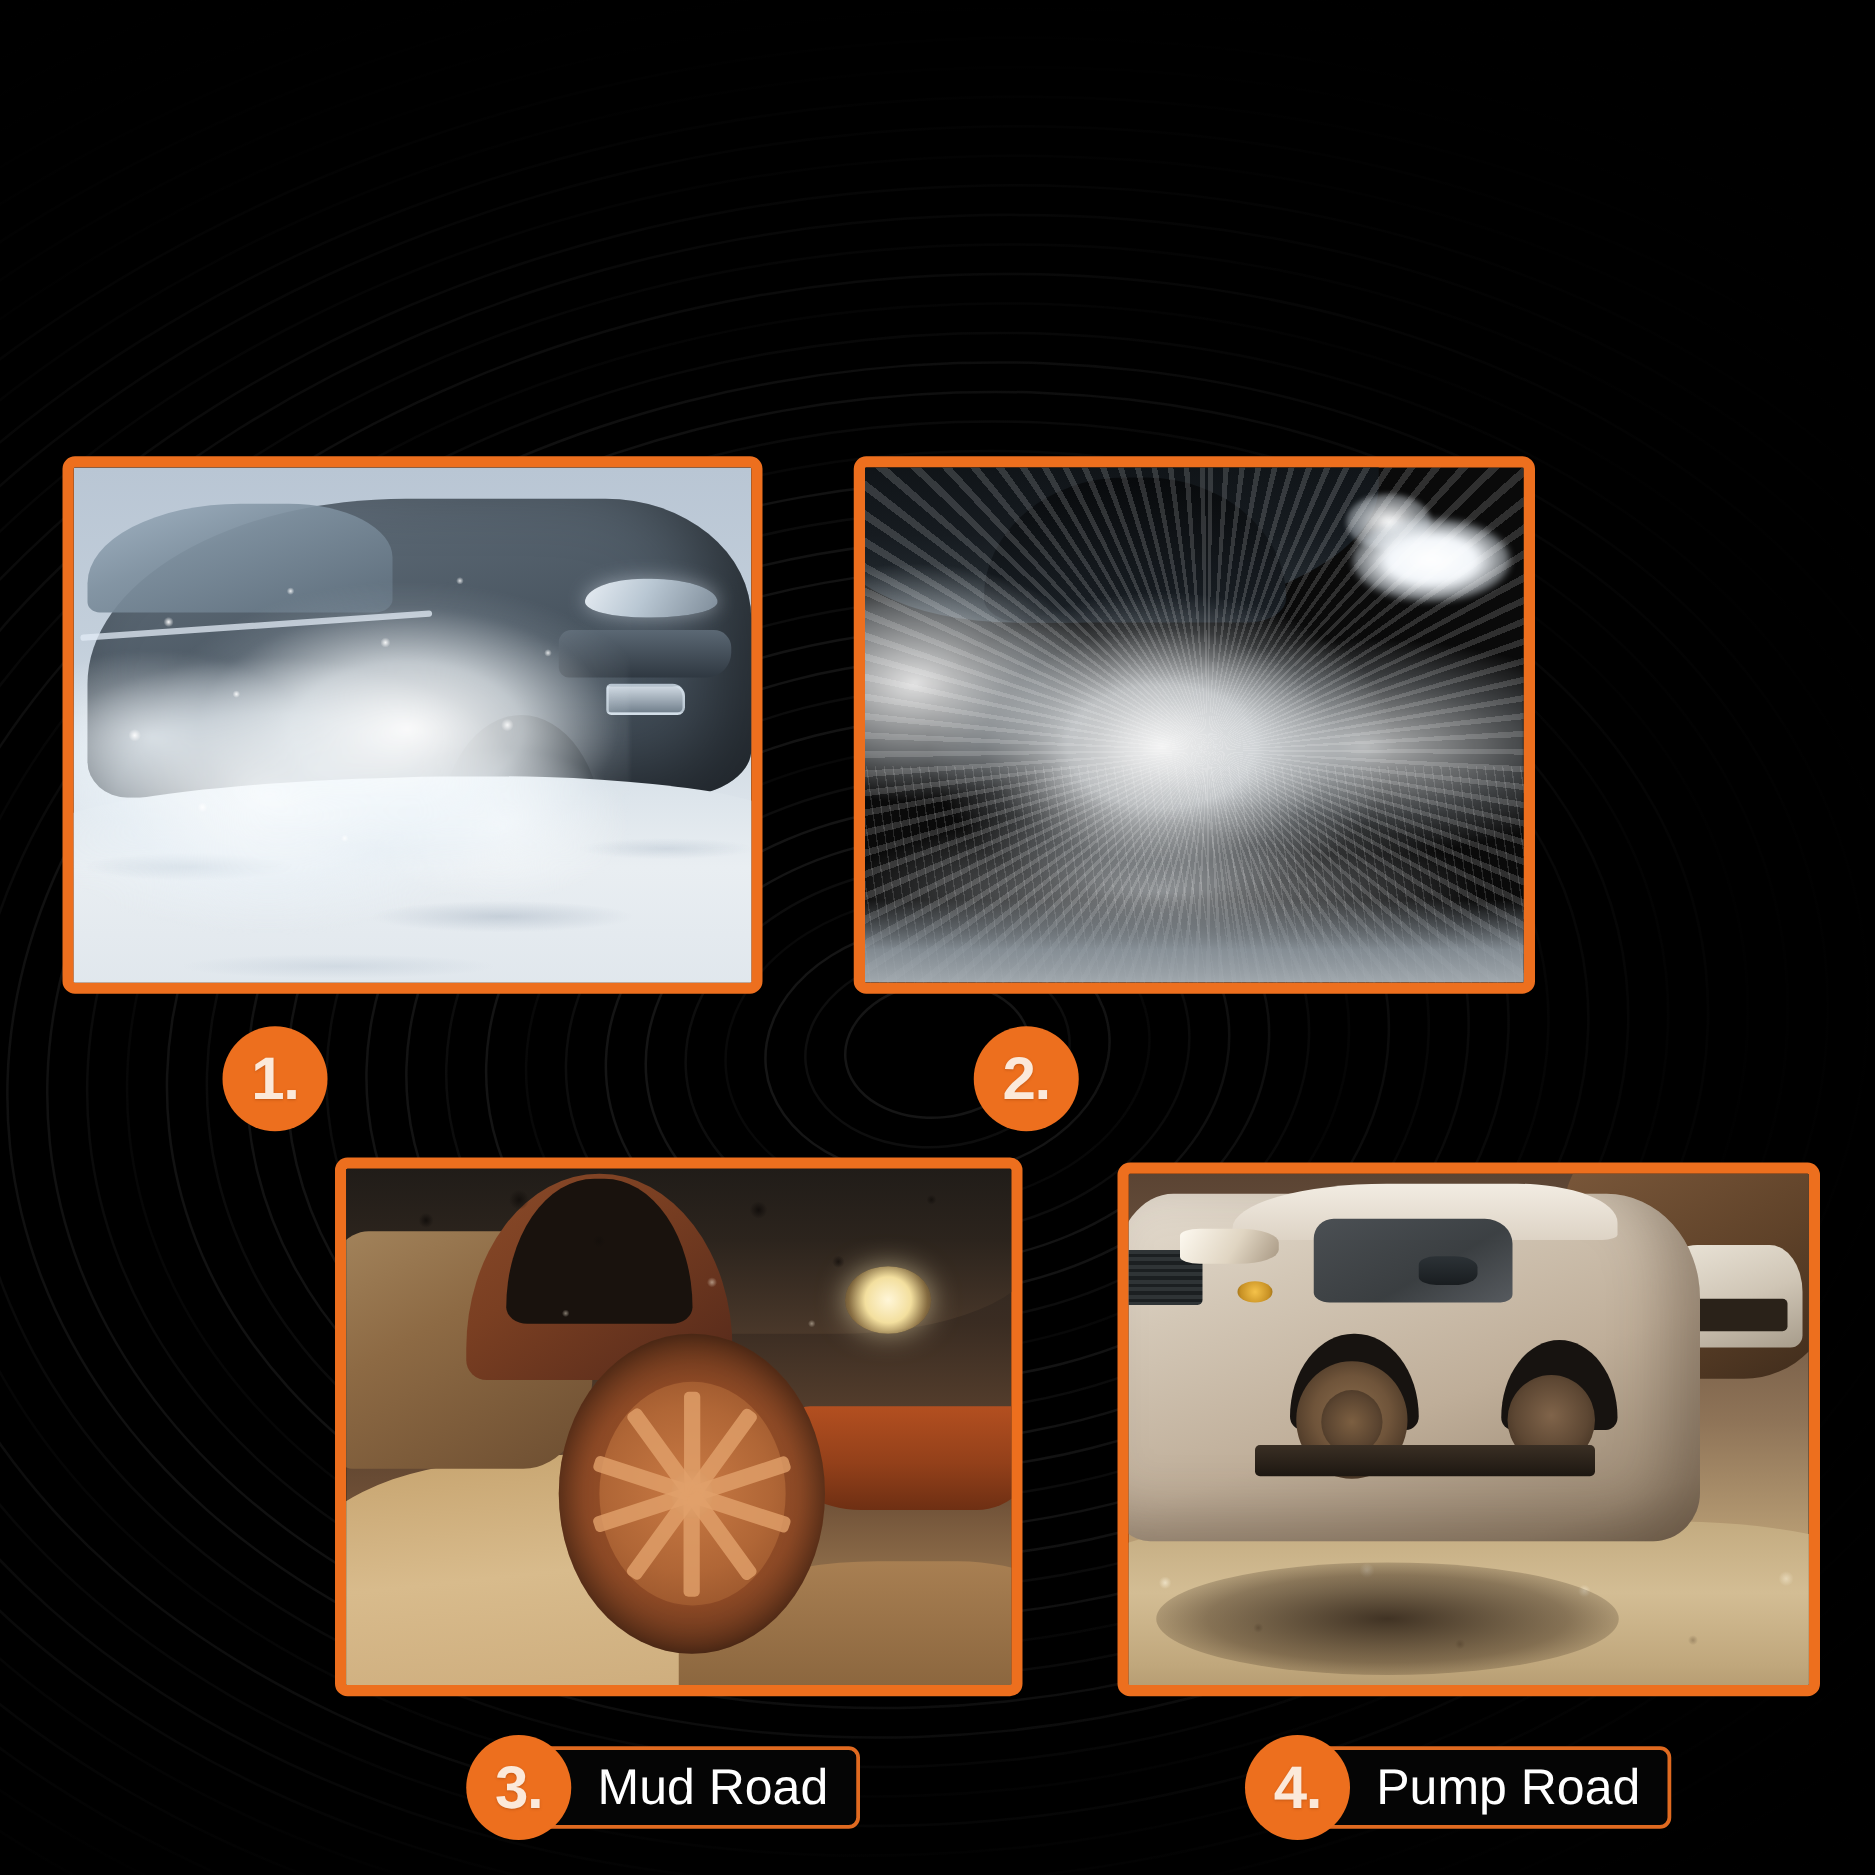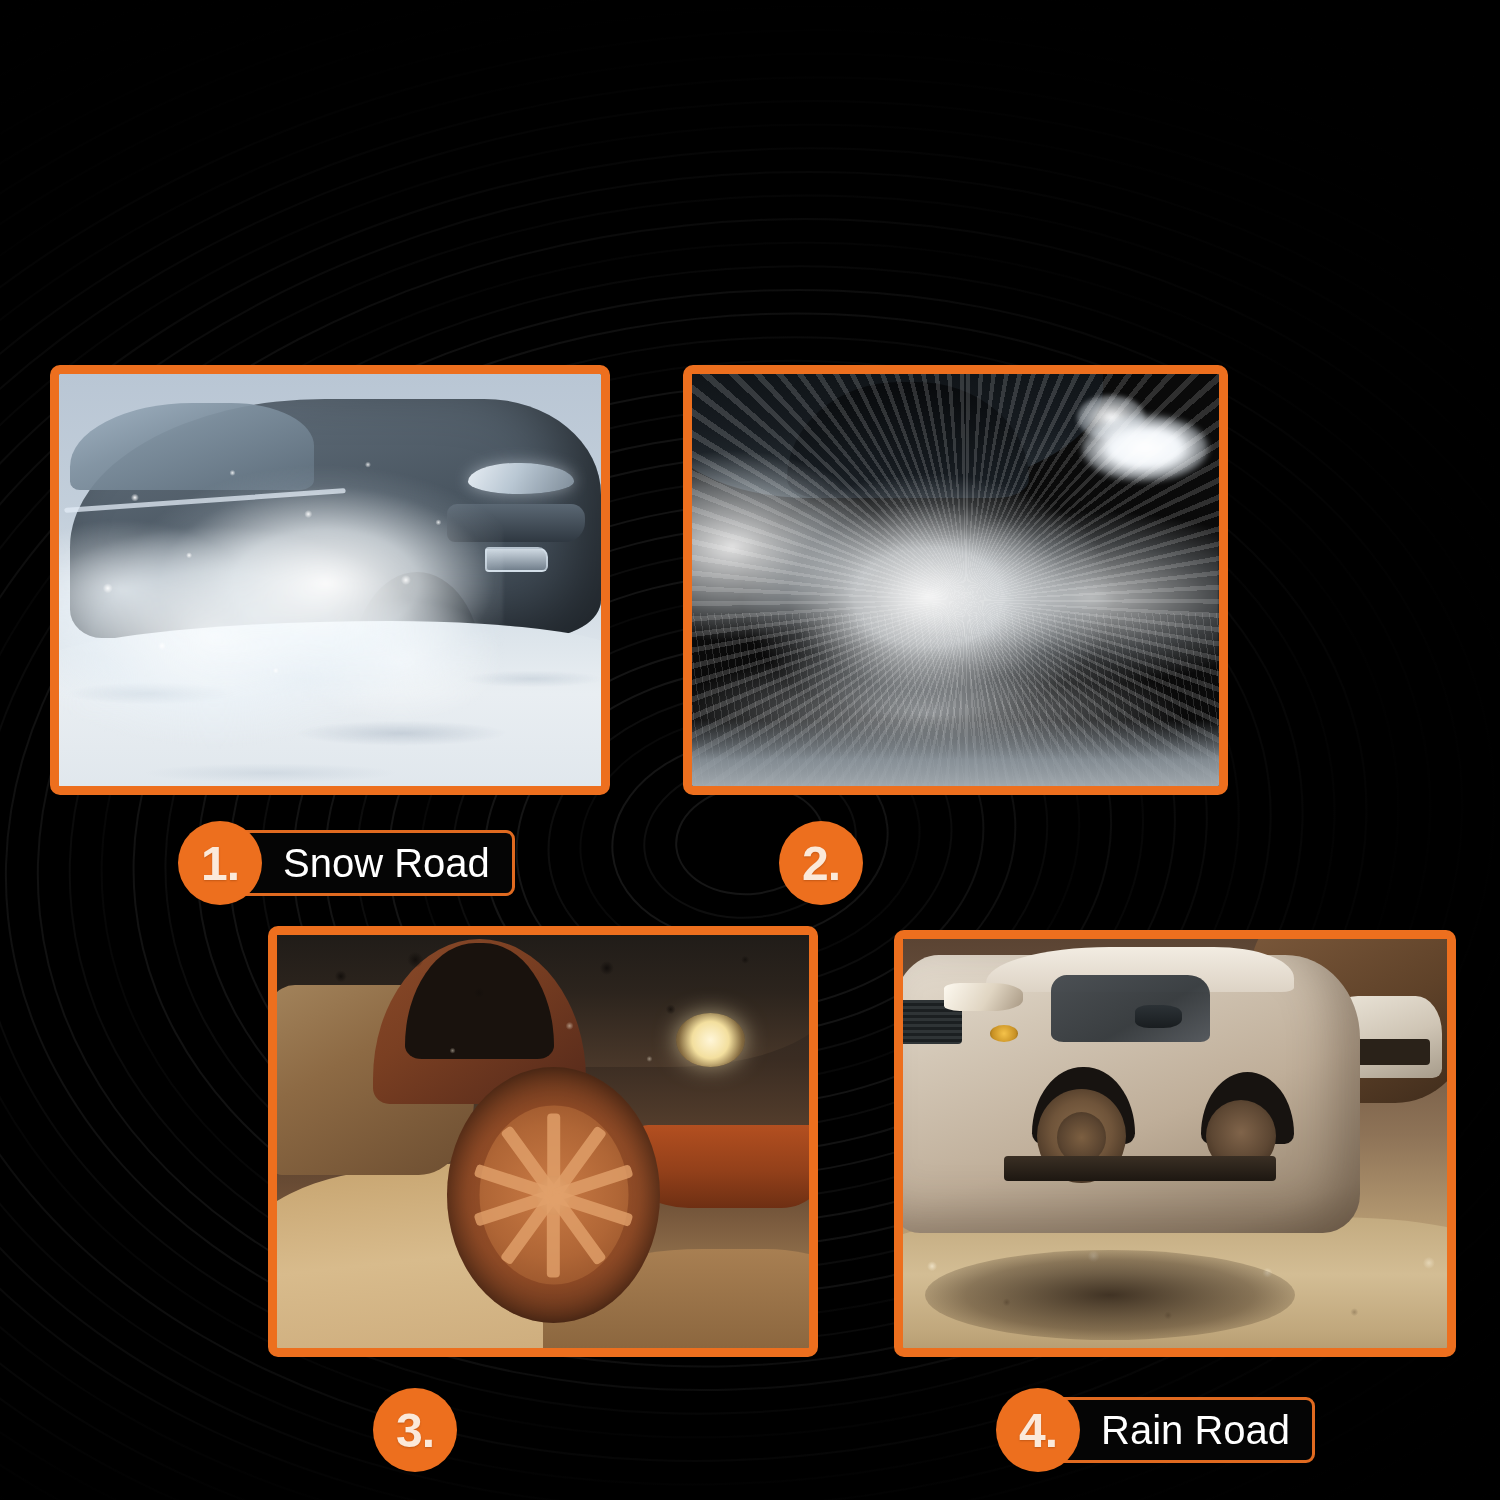--- a/index.html
+++ b/index.html
@@ -594,33 +594,33 @@
         <div class="suv-arch-r"></div>
         <div class="suv-tyre-f"></div>
         <div class="suv-tyre-r"></div>
         <div class="suv-sill"></div>
       </div>
     </div>
   </div>
 
   <div class="caption" style="left:178px; top:821px;">
     <div class="num-badge">1.</div>
-    <div class="cap-box">
-      <span class="cap-text">Snow Road</span>
-    </div>
   </div>
 
   <div class="caption" style="left:779px; top:821px;">
     <div class="num-badge">2.</div>
   </div>
 
   <div class="caption" style="left:373px; top:1388px;">
     <div class="num-badge">3.</div>
+    <div class="cap-box">
+      <span class="cap-text">Mud Road</span>
+    </div>
   </div>
 
   <div class="caption" style="left:996px; top:1388px;">
     <div class="num-badge">4.</div>
     <div class="cap-box">
-      <span class="cap-text">Rain Road</span>
+      <span class="cap-text">Pump Road</span>
     </div>
   </div>
 
 </div>
 
 </body></html>

